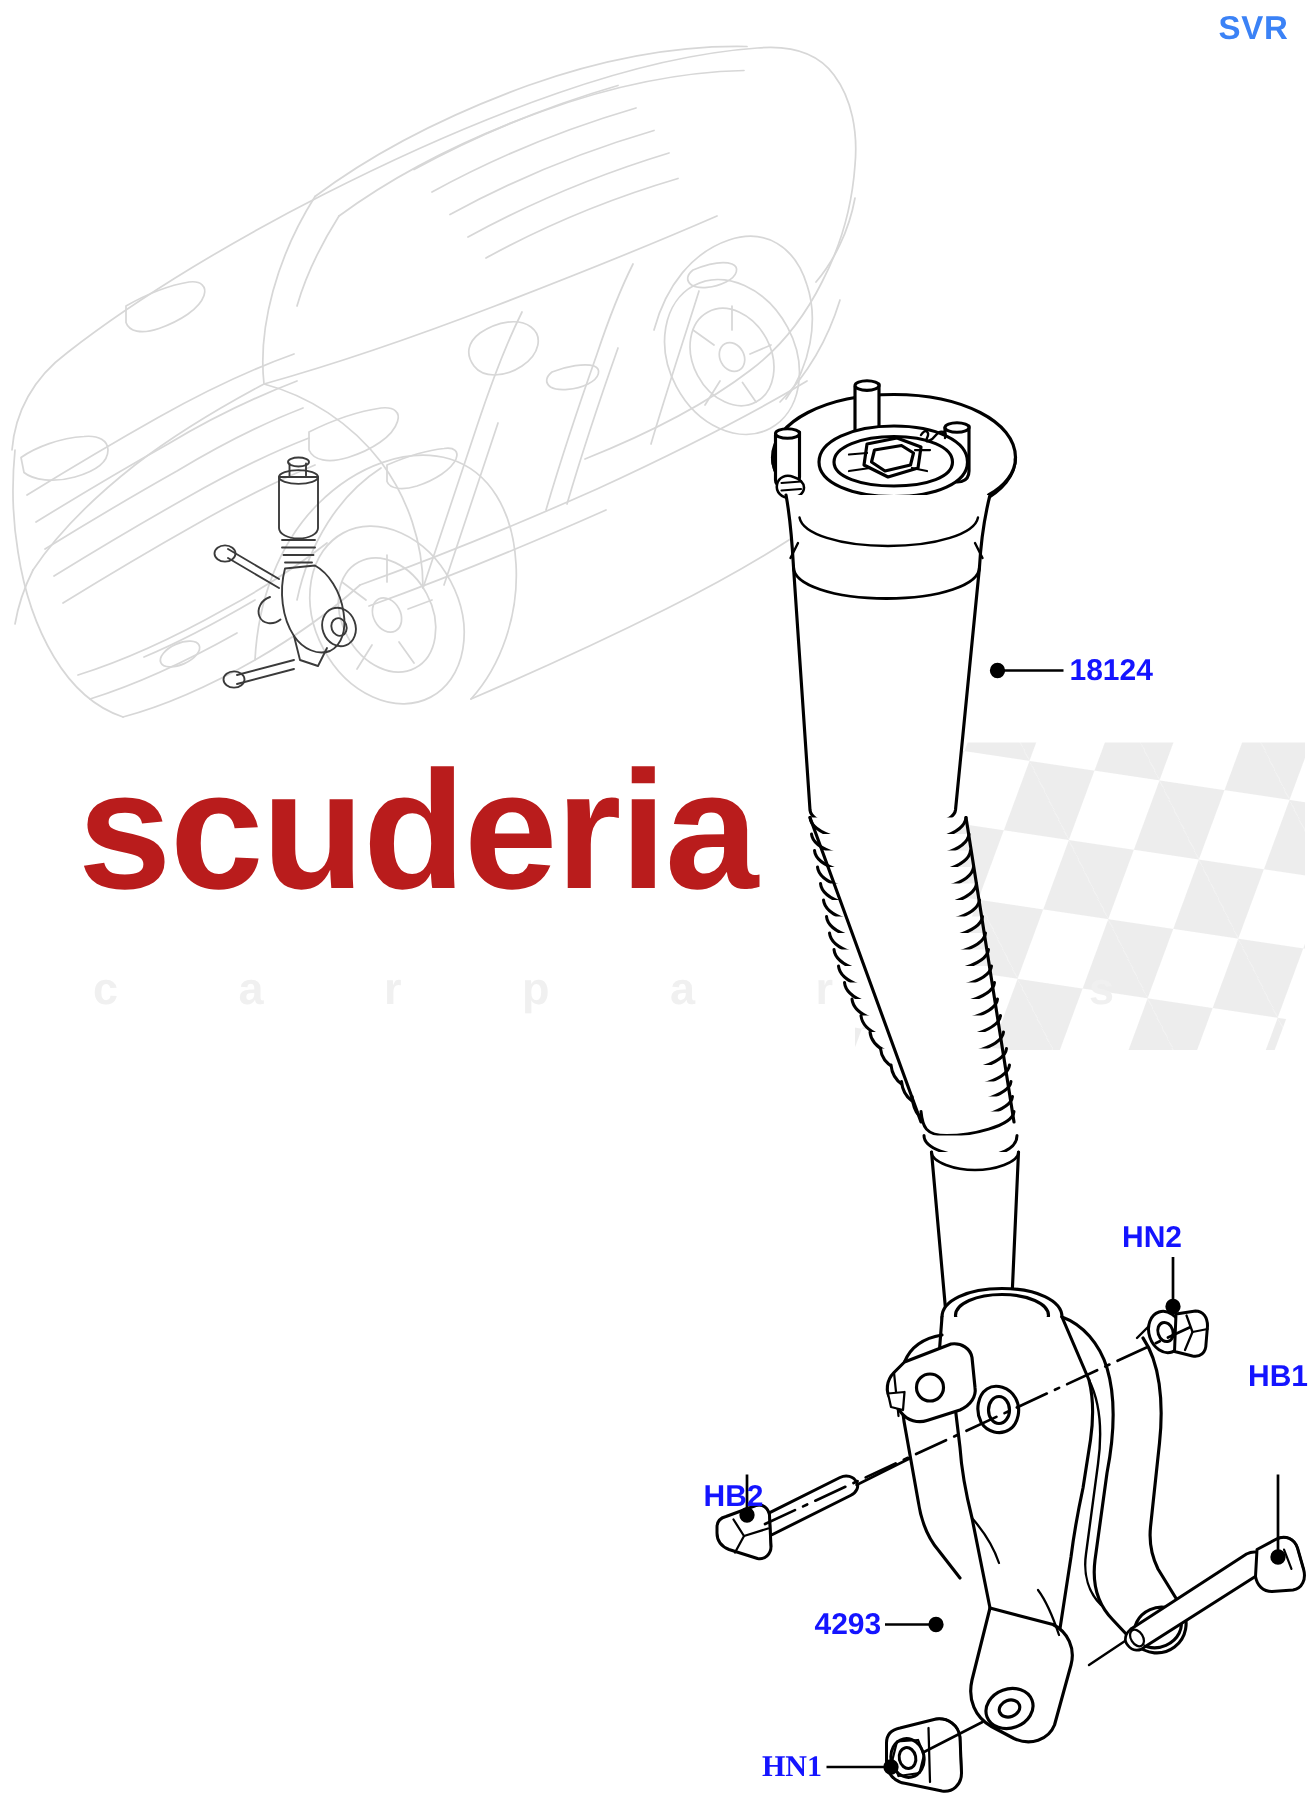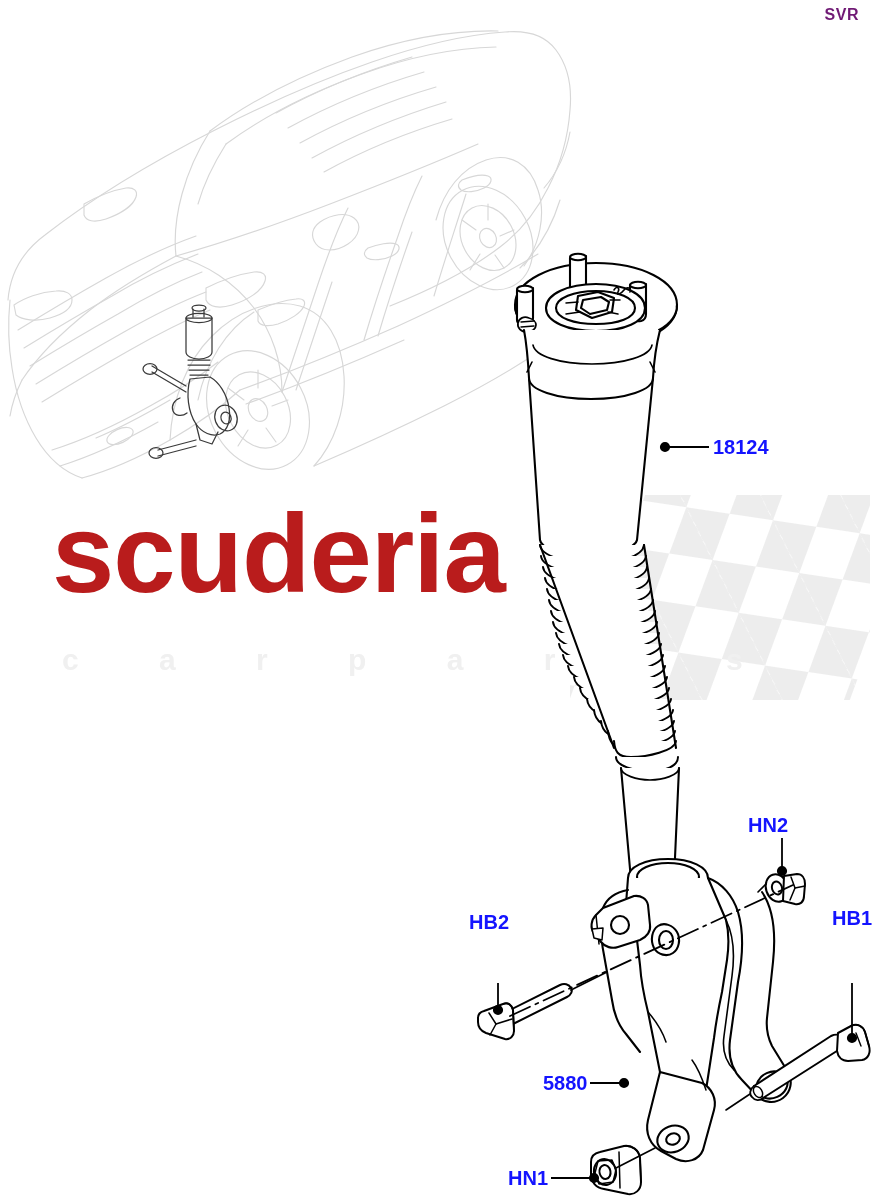--- a/index.html
+++ b/index.html
@@ -56,23 +56,23 @@
     font-weight:700;
     letter-spacing:36px;
     color:#f0f0f0;
     line-height:1;
     white-space:nowrap;
   }
   
   .svr-title{
     position:absolute;
     right:16px; top:6px;
-    font-size:16px;
+    font-size:22px;
     font-weight:700;
-    color:#701a75;
+    color:#3b82f6;
     letter-spacing:.5px;
     z-index:6;
   }
   
   svg.layer{ position:absolute; left:0; top:0; width:875px; height:1200px; }
   #car-layer{ z-index:1; }
   #parts-layer{ z-index:4; }
   #leader-layer{ z-index:5; }
   
   .lbl{
@@ -434,18 +434,18 @@
 
       <line x1="551" y1="1178" x2="594" y2="1178"></line>
       <circle cx="594" cy="1178" r="4.2"></circle>
     </g>
   </svg>
 
   <div class="svr-title">SVR</div>
 
   <div class="lbl" style="left:713px; top:437px;">18124</div>
   <div class="lbl" style="left:748px; top:815px;">HN2</div>
-  <div class="lbl" style="left:469px; top:912px;">HB2</div>
+  <div class="lbl" style="left:469px; top:988px;">HB2</div>
   <div class="lbl" style="left:832px; top:908px;">HB1</div>
-  <div class="lbl" style="left:543px; top:1073px;">5880</div>
-  <div class="lbl" style="left:508px; top:1168px;">HN1</div>
+  <div class="lbl" style="left:543px; top:1073px;">4293</div>
+  <div class="lbl" style="left:508px; top:1168px;font-family:Liberation Serif, serif;">HN1</div>
 
 </div>
 
 </body></html>

